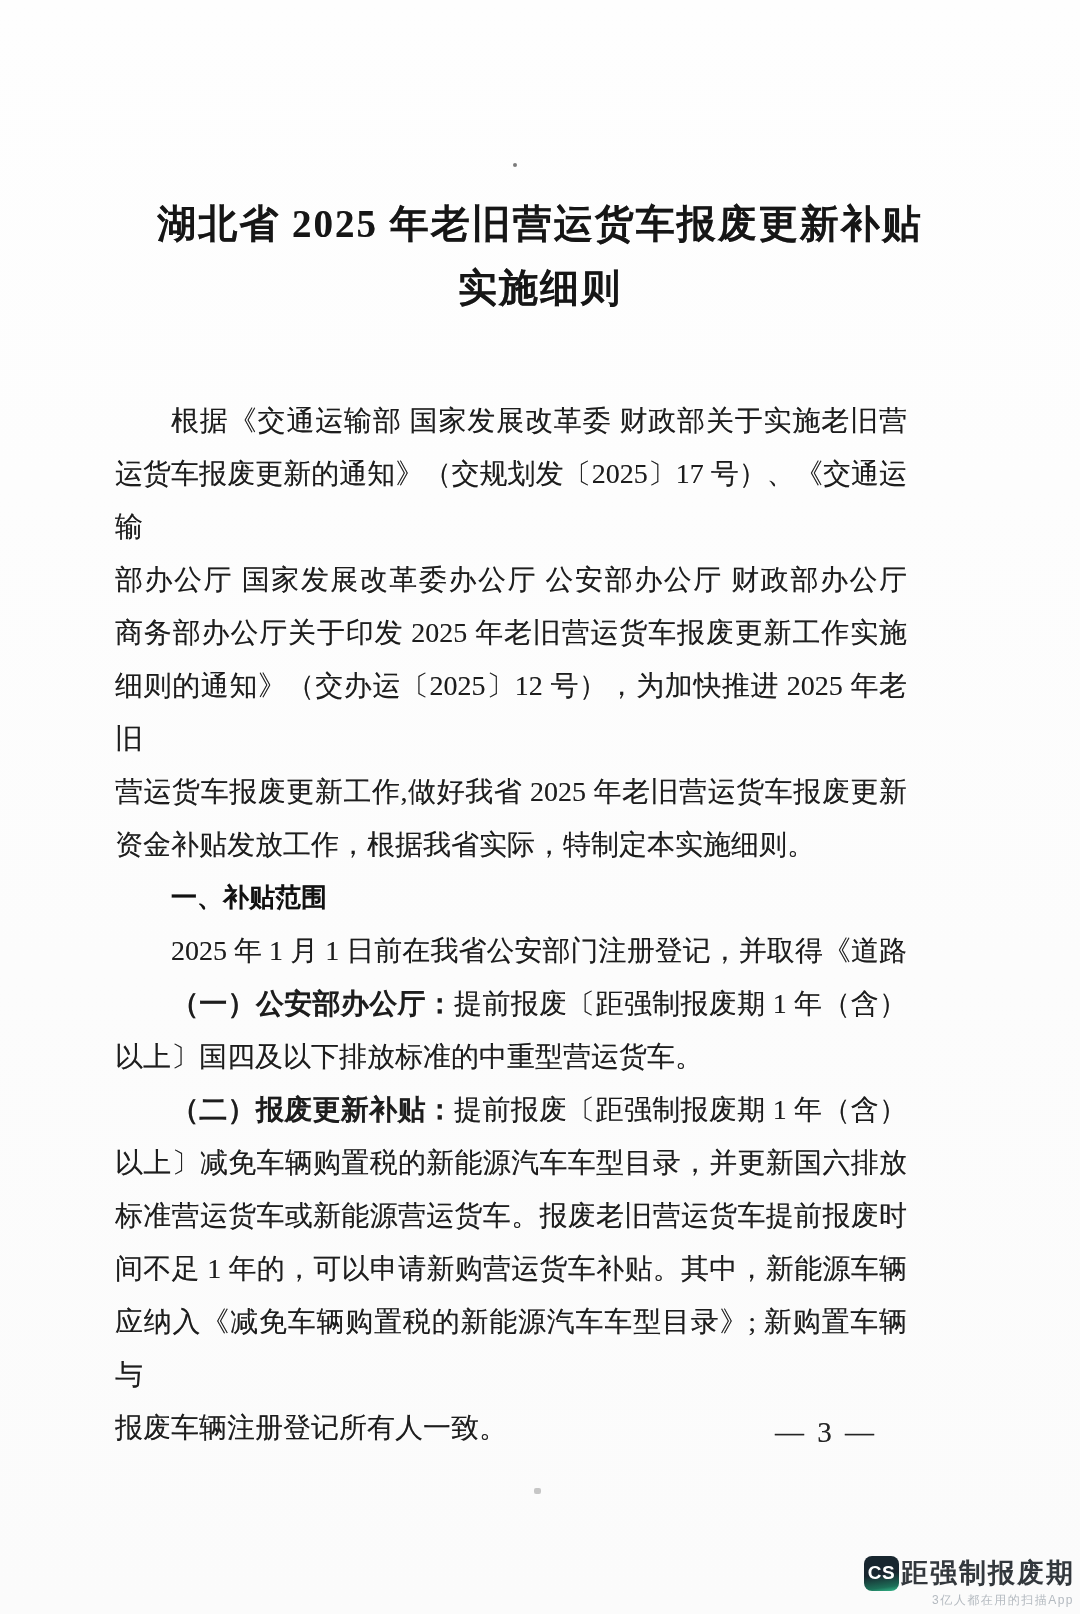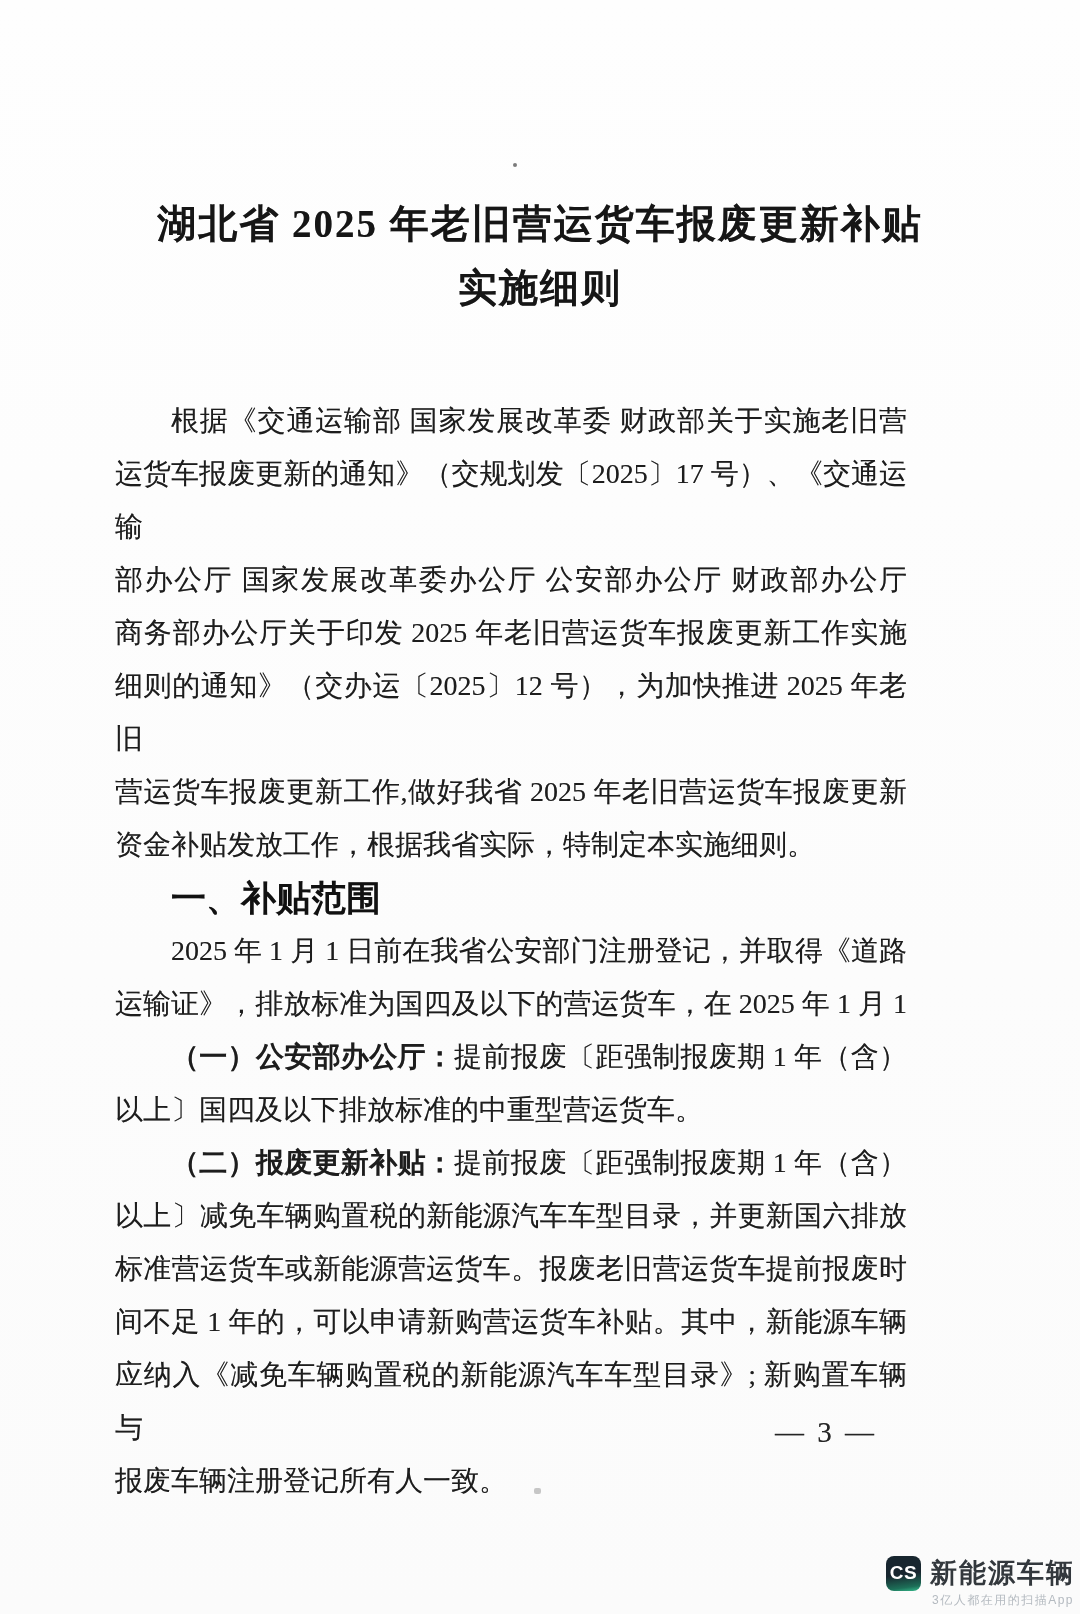--- a/index.html
+++ b/index.html
@@ -49,21 +49,21 @@
   }
   .line.indent { text-indent: 56px; }
   .line.j {
     text-align: justify;
     text-align-last: justify;
   }
   .line.end { text-align: left; }
   .line.heading {
     font-weight: 700;
     font-family: "Liberation Sans", "DejaVu Sans", sans-serif;
-    font-size: 35px;
+    font-size: 26px;
     color: #111;
   }
   .lead { font-weight: 700; }
   
   .page-number {
     position: absolute;
     top: 1416px;
     left: 775px;
     font-size: 29px;
     letter-spacing: 3px;
@@ -93,21 +93,21 @@
     position: absolute;
     right: 5px;
     bottom: 5px;
     text-align: right;
     font-family: "Liberation Sans", "DejaVu Sans", sans-serif;
   }
   .wm-row {
     display: flex;
     align-items: center;
     justify-content: flex-end;
-    gap: 9px;
+    gap: 2px;
   }
   .wm-logo {
     width: 35px;
     height: 35px;
     border-radius: 8px;
     display: flex;
     align-items: center;
     justify-content: center;
     color: #ffffff;
     font-weight: 700;
@@ -141,39 +141,38 @@
   <div class="doc-body">
       <div class="line indent j"><span>根据《交通运输部 国家发展改革委 财政部关于实施老旧营</span></div>
       <div class="line j"><span>运货车报废更新的通知》（交规划发〔2025〕17 号）、《交通运输</span></div>
       <div class="line j"><span>部办公厅 国家发展改革委办公厅 公安部办公厅 财政部办公厅</span></div>
       <div class="line j"><span>商务部办公厅关于印发 2025 年老旧营运货车报废更新工作实施</span></div>
       <div class="line j"><span>细则的通知》（交办运〔2025〕12 号），为加快推进 2025 年老旧</span></div>
       <div class="line j"><span>营运货车报废更新工作,做好我省 2025 年老旧营运货车报废更新</span></div>
       <div class="line end"><span>资金补贴发放工作，根据我省实际，特制定本实施细则。</span></div>
       <div class="line indent heading end"><span>一、补贴范围</span></div>
       <div class="line indent j"><span>2025 年 1 月 1 日前在我省公安部门注册登记，并取得《道路</span></div>
-      <div class="line j"><span>运输证》，排放标准为国四及以下的营运货车，在 2025 年 1 月 1</span></div>
       <div class="line indent j"><span class="lead">（一）公安部办公厅：</span><span>提前报废〔距强制报废期 1 年（含）</span></div>
       <div class="line end"><span>以上〕国四及以下排放标准的中重型营运货车。</span></div>
       <div class="line indent j"><span class="lead">（二）报废更新补贴：</span><span>提前报废〔距强制报废期 1 年（含）</span></div>
       <div class="line j"><span>以上〕减免车辆购置税的新能源汽车车型目录，并更新国六排放</span></div>
       <div class="line j"><span>标准营运货车或新能源营运货车。报废老旧营运货车提前报废时</span></div>
       <div class="line j"><span>间不足 1 年的，可以申请新购营运货车补贴。其中，新能源车辆</span></div>
       <div class="line j"><span>应纳入《减免车辆购置税的新能源汽车车型目录》; 新购置车辆与</span></div>
       <div class="line end"><span>报废车辆注册登记所有人一致。</span></div>
     </div>
 
   <div class="page-number">— 3 —</div>
 
   <div class="speck speck-top"></div>
   <div class="speck speck-bottom"></div>
 
   <div class="watermark">
     <div class="wm-row">
       <div class="wm-logo" style="background: linear-gradient(172deg, rgb(24, 38, 47) 52%, rgb(29, 111, 88) 86%, rgb(54, 189, 141) 100%);">
         <span>CS</span>
       </div>
-      <span class="wm-name">新能源车辆</span>
+      <span class="wm-name">距强制报废期</span>
     </div>
     <div class="wm-tagline">3亿人都在用的扫描App</div>
   </div>
 
 </div>
 
 </body></html>

